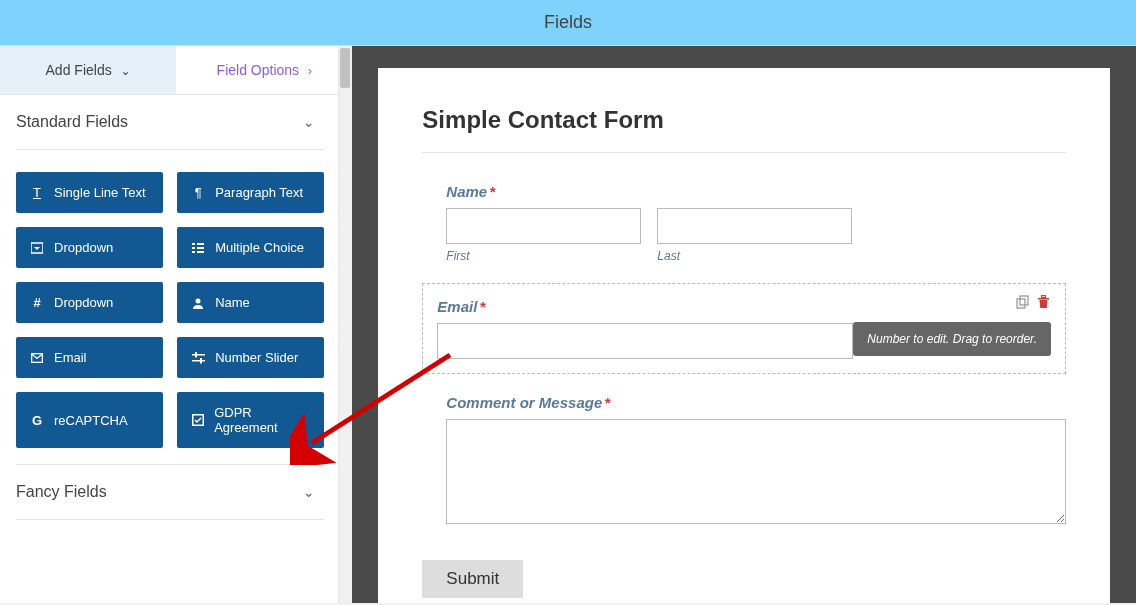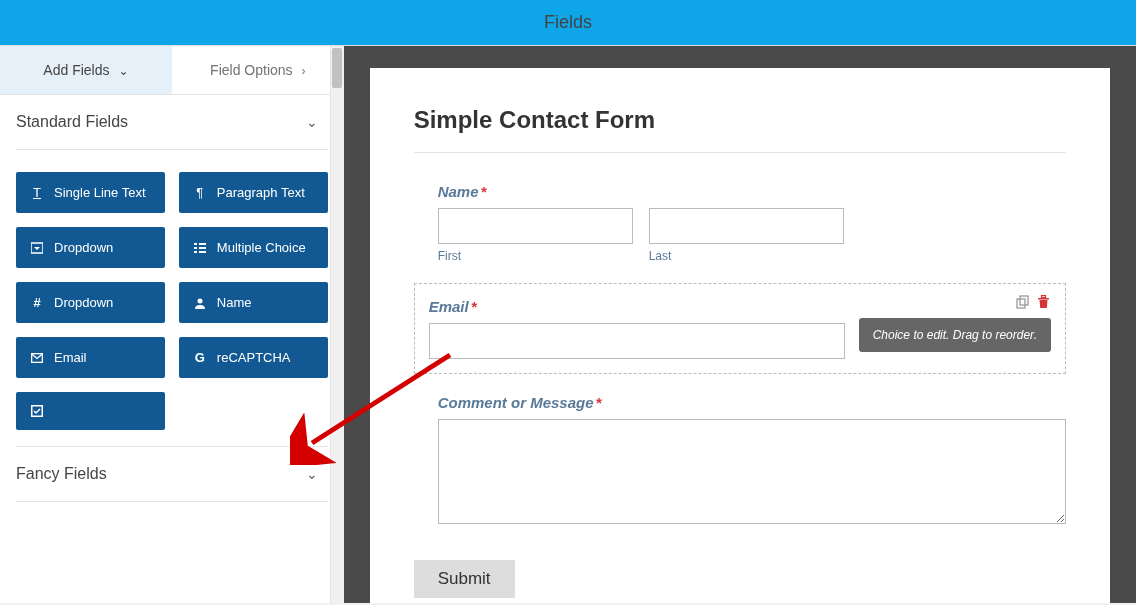--- a/index.html
+++ b/index.html
@@ -1,33 +1,33 @@
 <!DOCTYPE html>
 <html><head>
   <meta charset="utf-8">
   <style>
     * { margin: 0; padding: 0; box-sizing: border-box; }
     body { font-family: -apple-system, BlinkMacSystemFont, "Segoe UI", Arial, sans-serif; background: #f1f1f1; width: 1136px; height: 605px; overflow: hidden; position: relative; }
     
-    .page-header { text-align: center; padding: 12px 0; background: #0ea5e9; font-size: 18px; color: #444; }
+    .page-header { text-align: center; padding: 12px 0; background: #7dd3fc; font-size: 18px; color: #444; }
     .divider-line { border-bottom: 1px solid #ddd; }
     
     .main-area { display: flex; height: calc(605px - 48px); }
     
     .left-panel { width: 394px; background: #fff; display: flex; flex-direction: column; position: relative; }
     
     .panel-scrollbar-track { position: absolute; right: 0; top: 0; width: 14px; height: 100%; background: #f0f0f0; border-left: 1px solid #e5e5e5; }
     .panel-scrollbar-thumb { position: absolute; right: 2px; top: 2px; width: 10px; height: 40px; background: #c1c1c1; border-radius: 2px; }
     
     .tabs-row { display: flex; border-bottom: 1px solid #e5e5e5; }
-    .tab-item { flex: 1; padding: 16px 0; text-align: center; font-size: 14px; color: #737373; cursor: pointer; }
+    .tab-item { flex: 1; padding: 16px 0; text-align: center; font-size: 14px; color: #8b5cf6; cursor: pointer; }
     .tab-item.active { background: #e6f0f8; color: #444; }
     .tab-item .chev { margin-left: 5px; font-size: 12px; }
     
-    .panel-body { padding: 0 16px 0 16px; background: #fff; }
+    .panel-body { padding: 0 28px 0 16px; background: #fff; }
     
     .section-header { display: flex; justify-content: space-between; align-items: center; padding: 18px 0 18px 0; border-bottom: 1px solid #e5e5e5; cursor: pointer; }
     .section-header .title { font-size: 16px; color: #444; font-weight: 400; }
     .section-header .chev { font-size: 14px; color: #666; margin-right: 10px; }
     
     .field-grid { display: grid; grid-template-columns: 1fr 1fr; gap: 14px; padding: 22px 0 16px 0; border-bottom: 1px solid #e5e5e5; }
     .field-btn { background: #125993; color: #fff; border: none; padding: 13px 14px; font-size: 13px; text-align: left; cursor: pointer; display: flex; align-items: center; gap: 10px; border-radius: 2px; }
     .field-btn .icon { width: 14px; display: inline-flex; justify-content: center; }
     .field-btn.full { grid-column: span 1; }
     
@@ -37,23 +37,23 @@
     .form-title { font-size: 24px; font-weight: 700; color: #333; margin-bottom: 18px; }
     .form-hr { border: none; border-top: 1px solid #e5e5e5; margin-bottom: 30px; }
     
     .form-field { margin-bottom: 20px; padding-left: 24px; }
     .field-label { font-size: 15px; font-weight: 700; color: #5a7a9a; font-style: italic; margin-bottom: 8px; display: block; }
     .req { color: #d63638; margin-left: 2px; }
     
     .name-row { display: flex; gap: 16px; }
     .name-col { width: 195px; }
     .text-input { width: 100%; border: 1px solid #bbb; padding: 9px; font-size: 14px; background: #fff; }
-    .sub-label { font-size: 12px; color: #5a7a9a; margin-top: 5px; display: block; }
-    
-    .email-wrapper { border: 1px dashed #bbb; padding: 14px 14px; position: relative; display: flex; gap: 14px; align-items: flex-start; }
+    .sub-label { font-size: 12px; color: #5a7a9a; font-style: italic; margin-top: 5px; display: block; }
+    
+    .email-wrapper { border: 1px dashed #bbb; padding: 14px 14px; position: relative; display: flex; align-items: center; }
     .email-left { flex: 0 0 416px; }
     .email-wrapper .text-input { width: 100%; }
     .email-actions-top { position: absolute; top: 10px; right: 14px; display: flex; gap: 6px; }
     .email-actions-top .act-icon { width: 15px; height: 15px; display:inline-flex; align-items:center; justify-content:center; color: #999; cursor: pointer; }
     .email-actions-top .act-icon.trash { color: #d63638; }
     .email-tooltip { background: #666; color: #fff; padding: 10px 14px; font-size: 12px; font-style: italic; border-radius: 3px; margin-top: 20px; white-space: nowrap; }
     
     .textarea-input { width: 100%; border: 1px solid #bbb; padding: 8px; font-size: 14px; height: 105px; resize: both; }
     
     .submit-btn { background: #ddd; color: #333; border: none; padding: 9px 24px; font-size: 17px; cursor: pointer; margin-top: 12px; }
@@ -139,30 +139,42 @@
         <button class="field-btn">
           <span class="icon">
             <svg width="12" height="10" viewBox="0 0 12 10" fill="none" stroke="currentColor" stroke-width="1.3">
                 <rect x="0.65" y="0.65" width="10.7" height="8.7"></rect>
                 <path d="M0.65 1 L6 5.5 L11.35 1"></path>
               </svg>
           </span>
           <span>Email</span>
         </button>
         <button class="field-btn">
+          <span class="icon">
+            <svg width="13" height="12" viewBox="0 0 13 12" fill="currentColor">
+                <rect y="2" width="13" height="1.5"></rect>
+                <rect x="3" y="0" width="2" height="5.5"></rect>
+                <rect y="8" width="13" height="1.5"></rect>
+                <rect x="8" y="6" width="2" height="5.5"></rect>
+              </svg>
+          </span>
+          <span>Number Slider</span>
+        </button>
+        <button class="field-btn">
           <span class="icon" style="font-weight:700;">G</span>
           <span>reCAPTCHA</span>
         </button>
         <button class="field-btn full">
           <span class="icon">
             <svg width="12" height="12" viewBox="0 0 12 12" fill="none" stroke="currentColor" stroke-width="1.5">
                 <rect x="0.75" y="0.75" width="10.5" height="10.5"></rect>
                 <path d="M3 6 L5 8 L9 4"></path>
               </svg>
           </span>
+          <span>GDPR Agreement</span>
         </button>
       </div>
 
       <div class="section-header">
         <span class="title">Fancy Fields</span>
         <span class="chev">⌄</span>
       </div>
 
     </div>
   </div>
@@ -204,21 +216,21 @@
                 <path d="M2.5 5 L3.2 13 L9.8 13 L10.5 5 Z"></path>
               </svg>
           </span>
         </div>
         <div class="email-left">
           <label class="field-label">
             <span>Email</span><span class="req">*</span>
           </label>
           <input class="text-input" type="text" style="">
         </div>
-        <div class="email-tooltip">Choice to edit. Drag to reorder.</div>
+        <div class="email-tooltip">Number to edit. Drag to reorder.</div>
       </div>
 
       <div class="form-field" style="margin-top:20px;">
         <label class="field-label">
           <span>Comment or Message</span><span class="req">*</span>
         </label>
         <textarea class="textarea-input" style=""></textarea>
       </div>
 
       <button class="submit-btn">Submit</button>

